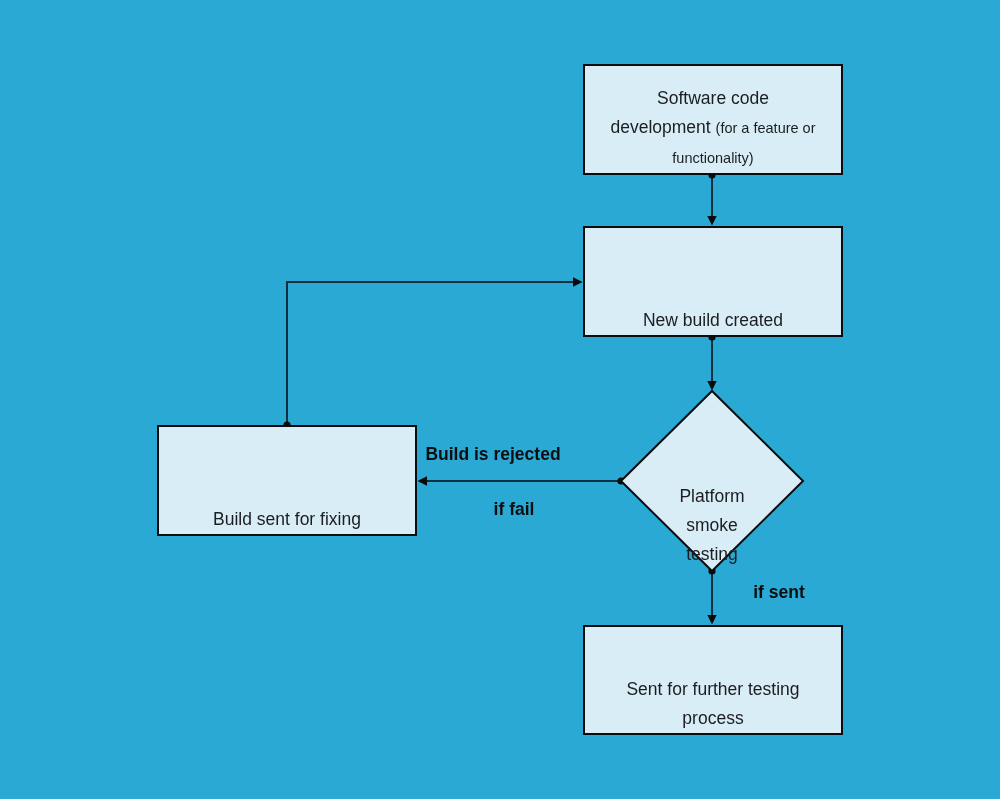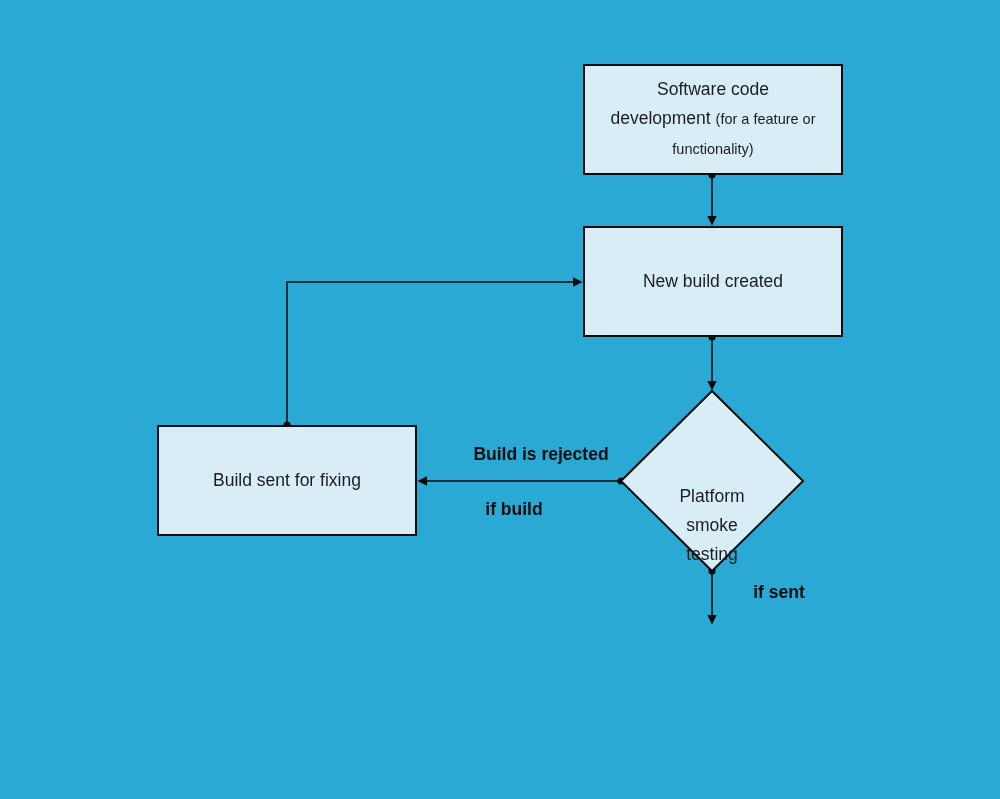--- a/index.html
+++ b/index.html
@@ -43,21 +43,21 @@
     fill:var(--node-fill);
     stroke:var(--node-border);
     stroke-width:2;
   }
   .node{
     position:absolute;
     box-sizing:border-box;
     background:var(--node-fill);
     border:2px solid var(--node-border);
     display:flex;
-    align-items:center;
+    align-items:flex-end;
     justify-content:center;
     text-align:center;
     color:var(--text);
     font-size:17.5px;
     line-height:29px;
   }
   .node-dev       {left:583px;top:64px; width:260px;height:111px;padding:0 20px;}
   .node-build     {left:583px;top:226px;width:260px;height:111px;padding:0 14px;}
   .node-fixing    {left:157px;top:425px;width:260px;height:111px;padding:0 14px;}
   .node-further   {left:583px;top:625px;width:260px;height:110px;padding:0 24px;}
@@ -74,21 +74,21 @@
     margin-top:44px;
   }
   .edge-label{
     position:absolute;
     transform:translate(-50%,-50%);
     font-weight:700;
     font-size:17.5px;
     color:#0d0e10;
     white-space:nowrap;
   }
-  .label-rejected{left:541px;top:454px;}
+  .label-rejected{left:493px;top:454px;}
   .label-if-fail {left:514px;top:509px;}
   .label-if-pass {left:779px;top:592px;}
 </style>
 </head>
 <body>
 
 <div class="canvas">
 
   <svg class="connector-layer" viewBox="0 0 1000 799" xmlns="http://www.w3.org/2000/svg">
 
@@ -133,20 +133,23 @@
   </div>
 
   <div class="node node-build">
     <div>New build created</div>
   </div>
 
   <div class="node node-fixing">
     <div>Build sent for fixing</div>
   </div>
 
+  <div class="node node-further">
+    <div>Sent for further testing process</div>
+  </div>
 
   <div class="diamond-label">Platform smoke testing</div>
 
   <div class="edge-label label-rejected">Build is rejected</div>
-  <div class="edge-label label-if-fail">if build</div>
+  <div class="edge-label label-if-fail">if fail</div>
   <div class="edge-label label-if-pass">if sent</div>
 
 </div>
 
 </body></html>

